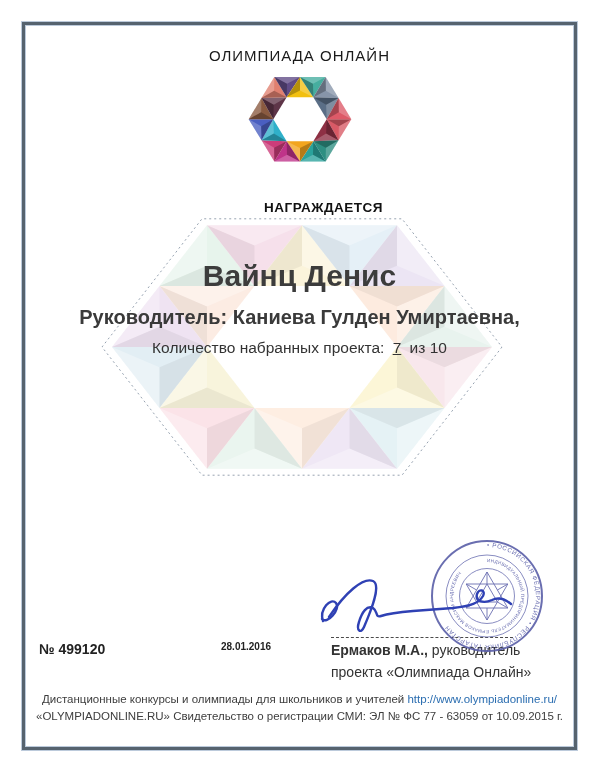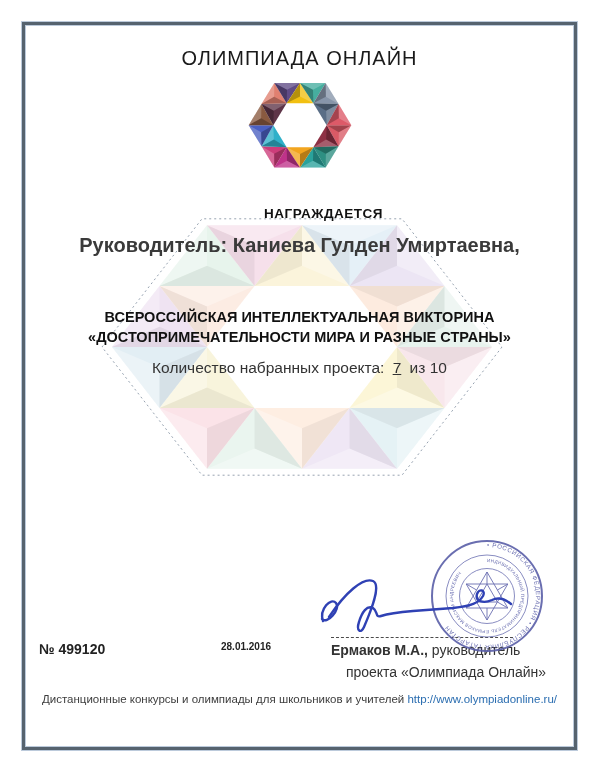--- a/index.html
+++ b/index.html
@@ -4,37 +4,37 @@
 <style>
   html,body{margin:0;padding:0;background:#ffffff;}
   body{width:600px;height:776px;position:relative;overflow:hidden;
        font-family:"Liberation Sans","DejaVu Sans",sans-serif;color:#222;}
   .frame{position:absolute;left:22px;top:22px;width:549px;height:722px;
          border:3px solid #56636f;
          box-shadow:0 0 0 1px #bccadb, inset 0 0 0 1px #bccadb;
          background:#fff;}
   .art{position:absolute;left:0;top:0;width:549px;height:722px;z-index:0;pointer-events:none;}
   .content{position:relative;z-index:1;text-align:center;}
-  .brand{margin-top:22px;font-size:20px;letter-spacing:1px;color:#1a1a1a;}
+  .brand{margin-top:22px;font-size:15px;letter-spacing:1px;color:#1a1a1a;}
   .logo{display:block;margin:6px auto 0 auto;width:112px;height:104px;}
   .cert-title{margin-top:6px;font-size:46px;line-height:52px;letter-spacing:2px;
               color:#3c4757;font-weight:normal;}
   .awarded{margin-top:26px;font-size:13.5px;font-weight:bold;letter-spacing:.5px;color:#111;padding-left:48px;}
   .name{margin-top:44px;font-size:30px;line-height:34px;font-weight:bold;color:#3c3c3c;}
   .sup{margin-top:14px;font-size:20px;line-height:20px;font-weight:bold;color:#3a3a3a;}
   .contest{margin-top:52px;font-size:14.5px;line-height:20px;font-weight:bold;color:#111;}
   .score{margin-top:12px;font-size:15.5px;color:#333;}
   .score .uval{text-decoration:underline;padding:0 4px;}
   .num{position:absolute;left:14px;top:616px;font-size:14px;font-weight:bold;z-index:1;}
   .date{position:absolute;left:196px;top:616px;font-size:10px;font-weight:bold;z-index:1;}
   .sig-line{position:absolute;left:306px;top:612px;width:182px;
             border-top:1px dashed #4a4a4a;z-index:1;}
   .signer1{position:absolute;left:306px;top:617px;width:230px;text-align:left;
            font-size:14px;color:#333;z-index:1;}
-  .signer2{position:absolute;left:306px;top:639px;width:230px;text-align:center;
+  .signer2{position:absolute;left:306px;top:639px;width:230px;text-align:left;
            font-size:14px;color:#333;z-index:1;}
   .stamp{position:absolute;left:392px;top:501px;width:140px;height:140px;z-index:2;opacity:.9;}
   .signature{position:absolute;left:290px;top:542px;width:212px;height:78px;z-index:3;}
   .footer{position:absolute;left:0;top:666px;width:549px;text-align:center;
           font-size:11.5px;line-height:16.5px;color:#3d3d3d;z-index:1;}
   .footer .link{color:#2a6db0;cursor:pointer;}
 </style>
 </head>
 <body>
 
@@ -152,26 +152,23 @@
         <polygon points="74.3,28.5 87.5,6.8 87.7,21.5" fill="#000000" fill-opacity="0.25"></polygon>
         <polygon points="101.3,29.4 88.6,52.0 74.3,28.5" fill="#5a6e86" fill-opacity="1"></polygon>
         <polygon points="101.3,29.4 88.6,52.0 88.0,36.6" fill="#ffffff" fill-opacity="0.22"></polygon>
         <polygon points="74.3,28.5 101.3,29.4 88.0,36.6" fill="#000000" fill-opacity="0.25"></polygon>
         <polygon points="101.3,29.4 115.0,52.0 88.6,52.0" fill="#dd5a68" fill-opacity="1"></polygon>
         <polygon points="101.3,29.4 115.0,52.0 101.6,44.5" fill="#ffffff" fill-opacity="0.22"></polygon>
         <polygon points="88.6,52.0 101.3,29.4 101.6,44.5" fill="#000000" fill-opacity="0.25"></polygon>
       </svg>
 
     <div class="awarded">НАГРАЖДАЕТСЯ</div>
+    <div class="name">Вайнц Денис</div>
     <div class="sup">
       <div>Руководитель: Каниева Гулден Умиртаевна,</div>
-    </div>
-    <div class="contest">
-      <div>ВСЕРОССИЙСКАЯ ИНТЕЛЛЕКТУАЛЬНАЯ ВИКТОРИНА</div>
-      <div>«ДОСТОПРИМЕЧАТЕЛЬНОСТИ МИРА И РАЗНЫЕ СТРАНЫ»</div>
     </div>
     <div class="score">
       <span>Количество набранных проекта:</span>
       <span class="uval">7</span>
       <span>из 10</span>
     </div>
   </div>
 
   <div class="num">№ 499120</div>
   <div class="date">28.01.2016</div>
@@ -211,14 +208,15 @@
   </svg>
 
   <div class="sig-line"></div>
   <div class="signer1"><b>Ермаков М.А.,</b><span> руководитель</span></div>
   <div class="signer2">проекта «Олимпиада Онлайн»</div>
 
   <div class="footer">
     <div>
       <span>Дистанционные конкурсы и олимпиады для школьников и учителей </span><a class="link">http://www.olympiadonline.ru/</a>
     </div>
+    <div>«OLYMPIADONLINE.RU» Свидетельство о регистрации СМИ: ЭЛ № ФС 77 - 63059 от 10.09.2015 г.</div>
   </div>
 </div>
 
 </body></html>

